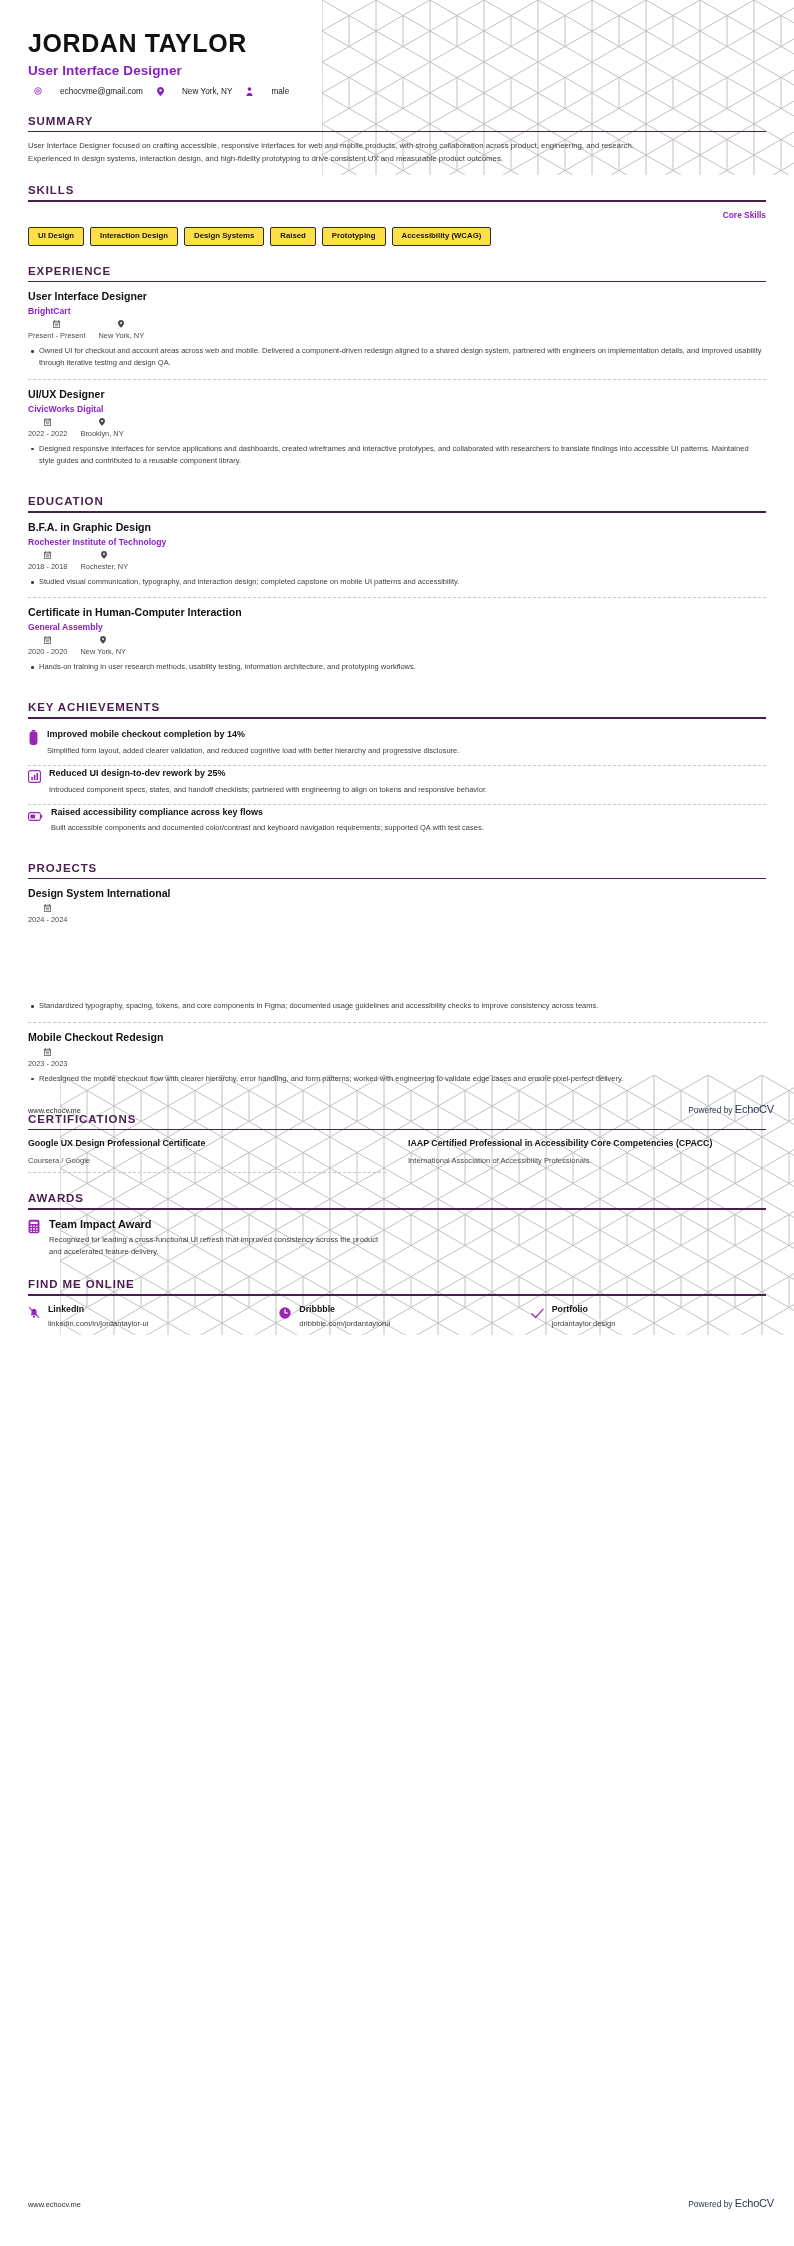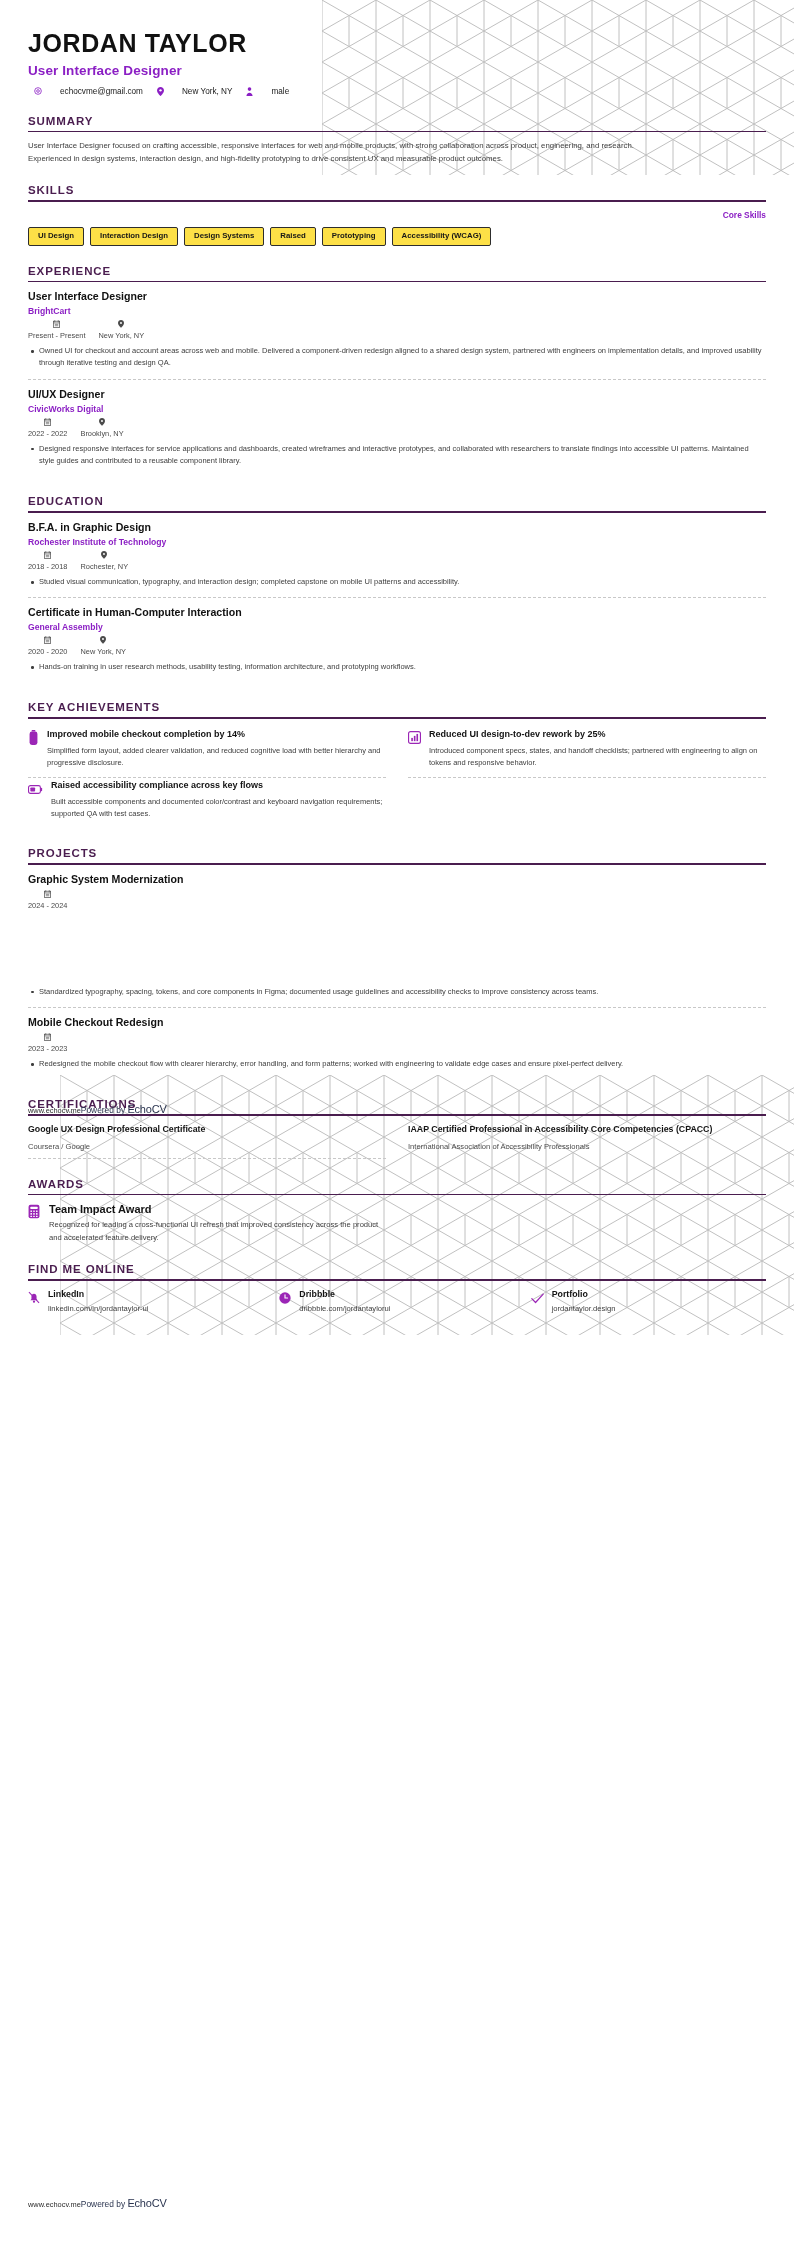--- a/index.html
+++ b/index.html
@@ -138,21 +138,21 @@
     position: absolute;
     left: 3px; top: 5px;
     width: 2.6px; height: 2.6px;
     border-radius: 50%;
     background: #3d3d3d;
   }
 
   
   .ach-grid {
     display: grid;
-    grid-template-columns: 1fr 1fr;
+    grid-template-columns: 1fr;
     column-gap: 22px;
   }
   .ach {
     display: flex;
     gap: 8px;
     padding: 2px 0 8px 0;
     align-items: flex-start;
   }
   .ach-row-sep { border-bottom: 1px dashed #c8c8c8; }
   .ach-ic { flex: 0 0 auto; margin-top: 1px; }
@@ -225,20 +225,21 @@
     color: #3d3d3d;
     margin-top: 5px;
   }
 
   
   .pg-footer {
     position: absolute;
     left: 28px;
     right: 20px;
     display: flex;
+    justify-content: space-between;
     align-items: baseline;
     z-index: 3;
   }
   .footer-left {
     font-size: 7.4px;
     color: #2b2b2b;
   }
   .footer-right {
     font-size: 8.4px;
     color: #2b3550;
@@ -490,21 +491,21 @@
 
         <div></div>
       </div>
     </div>
 
     <div class="section">
       <div class="sec-head">PROJECTS</div>
       <div class="sec-rule"></div>
 
       <div class="entry">
-        <div class="entry-title">Graphic System Modernization</div>
+        <div class="entry-title">Design System International</div>
         <div class="entry-meta">
           <span class="meta-item">
             <svg width="7" height="8" viewBox="0 0 10 11">
                 <rect x="0.5" y="1.5" width="9" height="9" fill="none" stroke="#4a4a4a" stroke-width="1"></rect>
                 <path d="M0.5 4h9M2.5 0v3M7.5 0v3M2.5 6h5M2.5 8h5" stroke="#4a4a4a" stroke-width="0.9"></path>
               </svg>
             <span>2024 - 2024</span>
           </span>
         </div>
         <div class="bullets" style="margin-top:76px">

